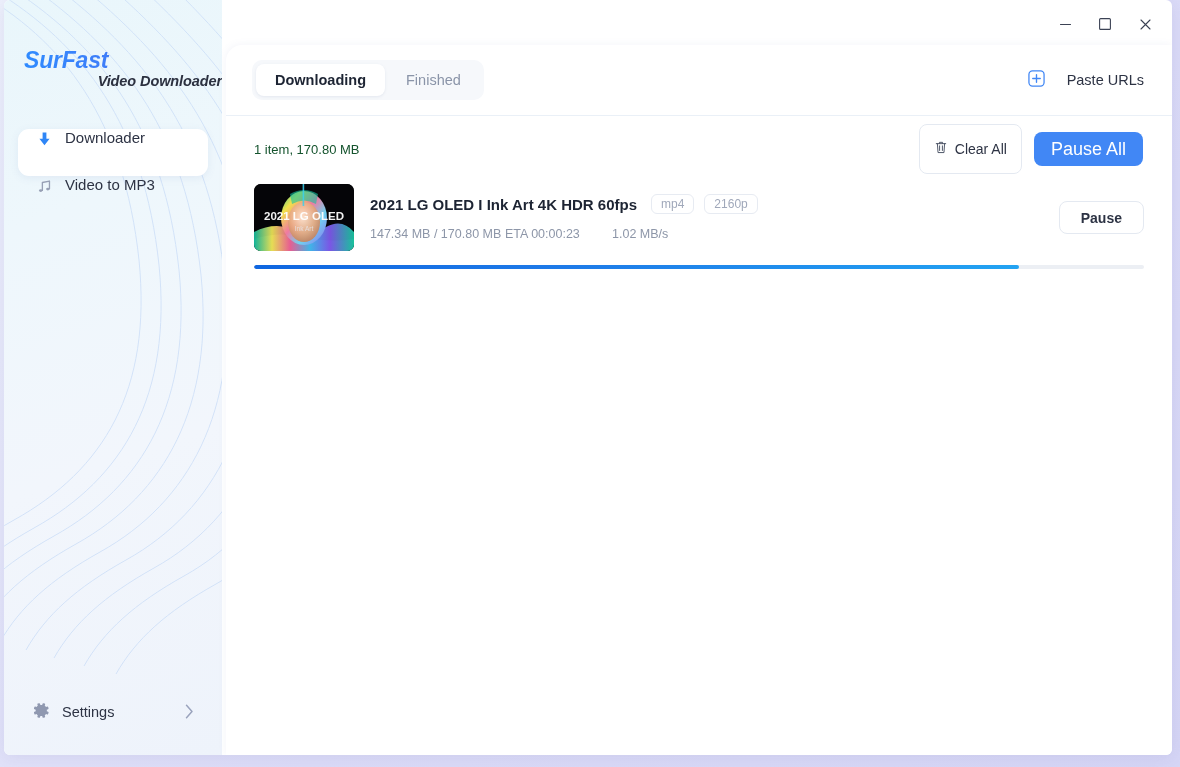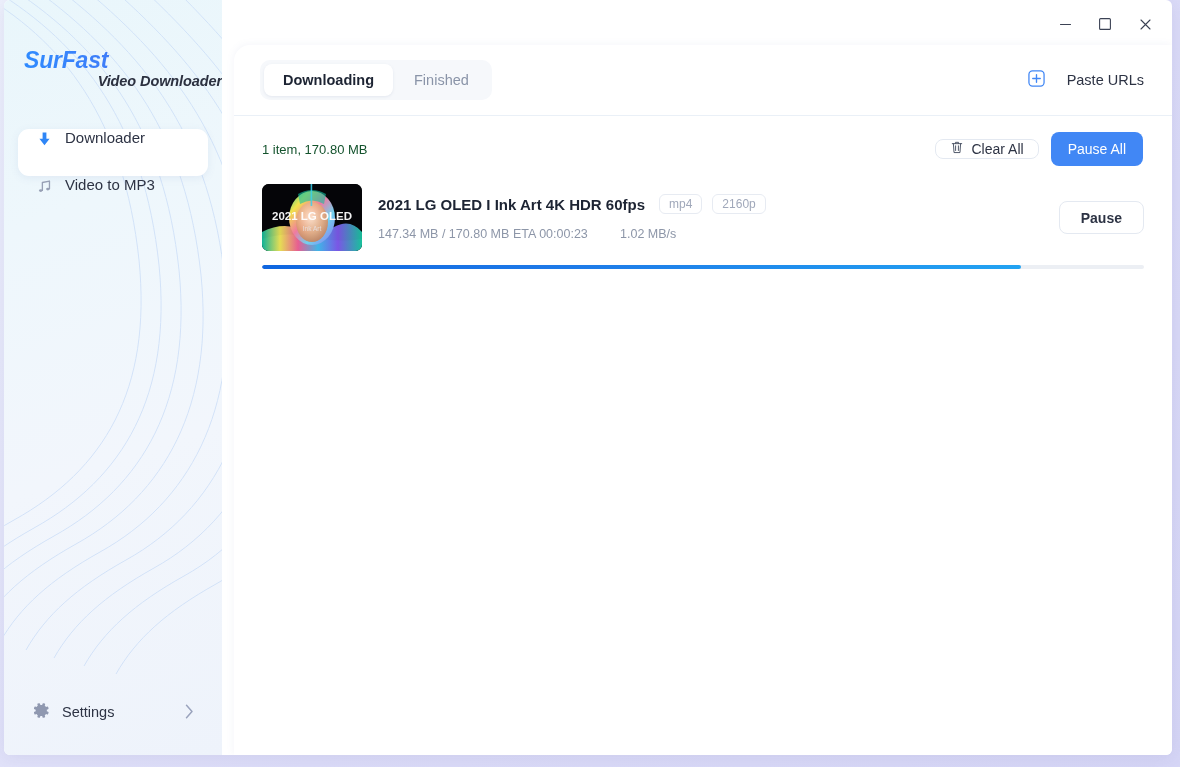--- a/index.html
+++ b/index.html
@@ -127,21 +127,21 @@
     line-height: 1;
   }
 
   
   #main {
     position: relative;
     flex: 1 1 auto;
     background: #ffffff;
     border-top-left-radius: 16px;
     margin-top: 45px;
-    margin-left: 12px;
+    margin-left: 4px;
     overflow: hidden;
     box-shadow: -1px -1px 7px rgba(120, 130, 190, 0.07);
   }
 
   
   .head-bar {
     height: 71px;
     display: flex;
     align-items: center;
     padding: 0 28px 0 26px;
@@ -199,31 +199,31 @@
     font-family: inherit;
     display: inline-flex;
     align-items: center;
     justify-content: center;
     gap: 7px;
   }
   .btn-outline {
     background: #ffffff;
     border: 1px solid #e4e9f1;
     border-radius: 8px;
-    height: 20px;
+    height: 50px;
     padding: 0 14px;
     font-size: 14px;
     color: #2d3344;
   }
   .btn-primary {
     background: #4187f5;
     border-radius: 8px;
     height: 34px;
     padding: 4px 17px;
-    font-size: 14px;
+    font-size: 18px;
     color: #ffffff;
     margin-left: 12px;
   }
 
   
   .list { padding: 0 28px; }
   .dl-row {
     display: flex;
     align-items: center;
     gap: 16px;

